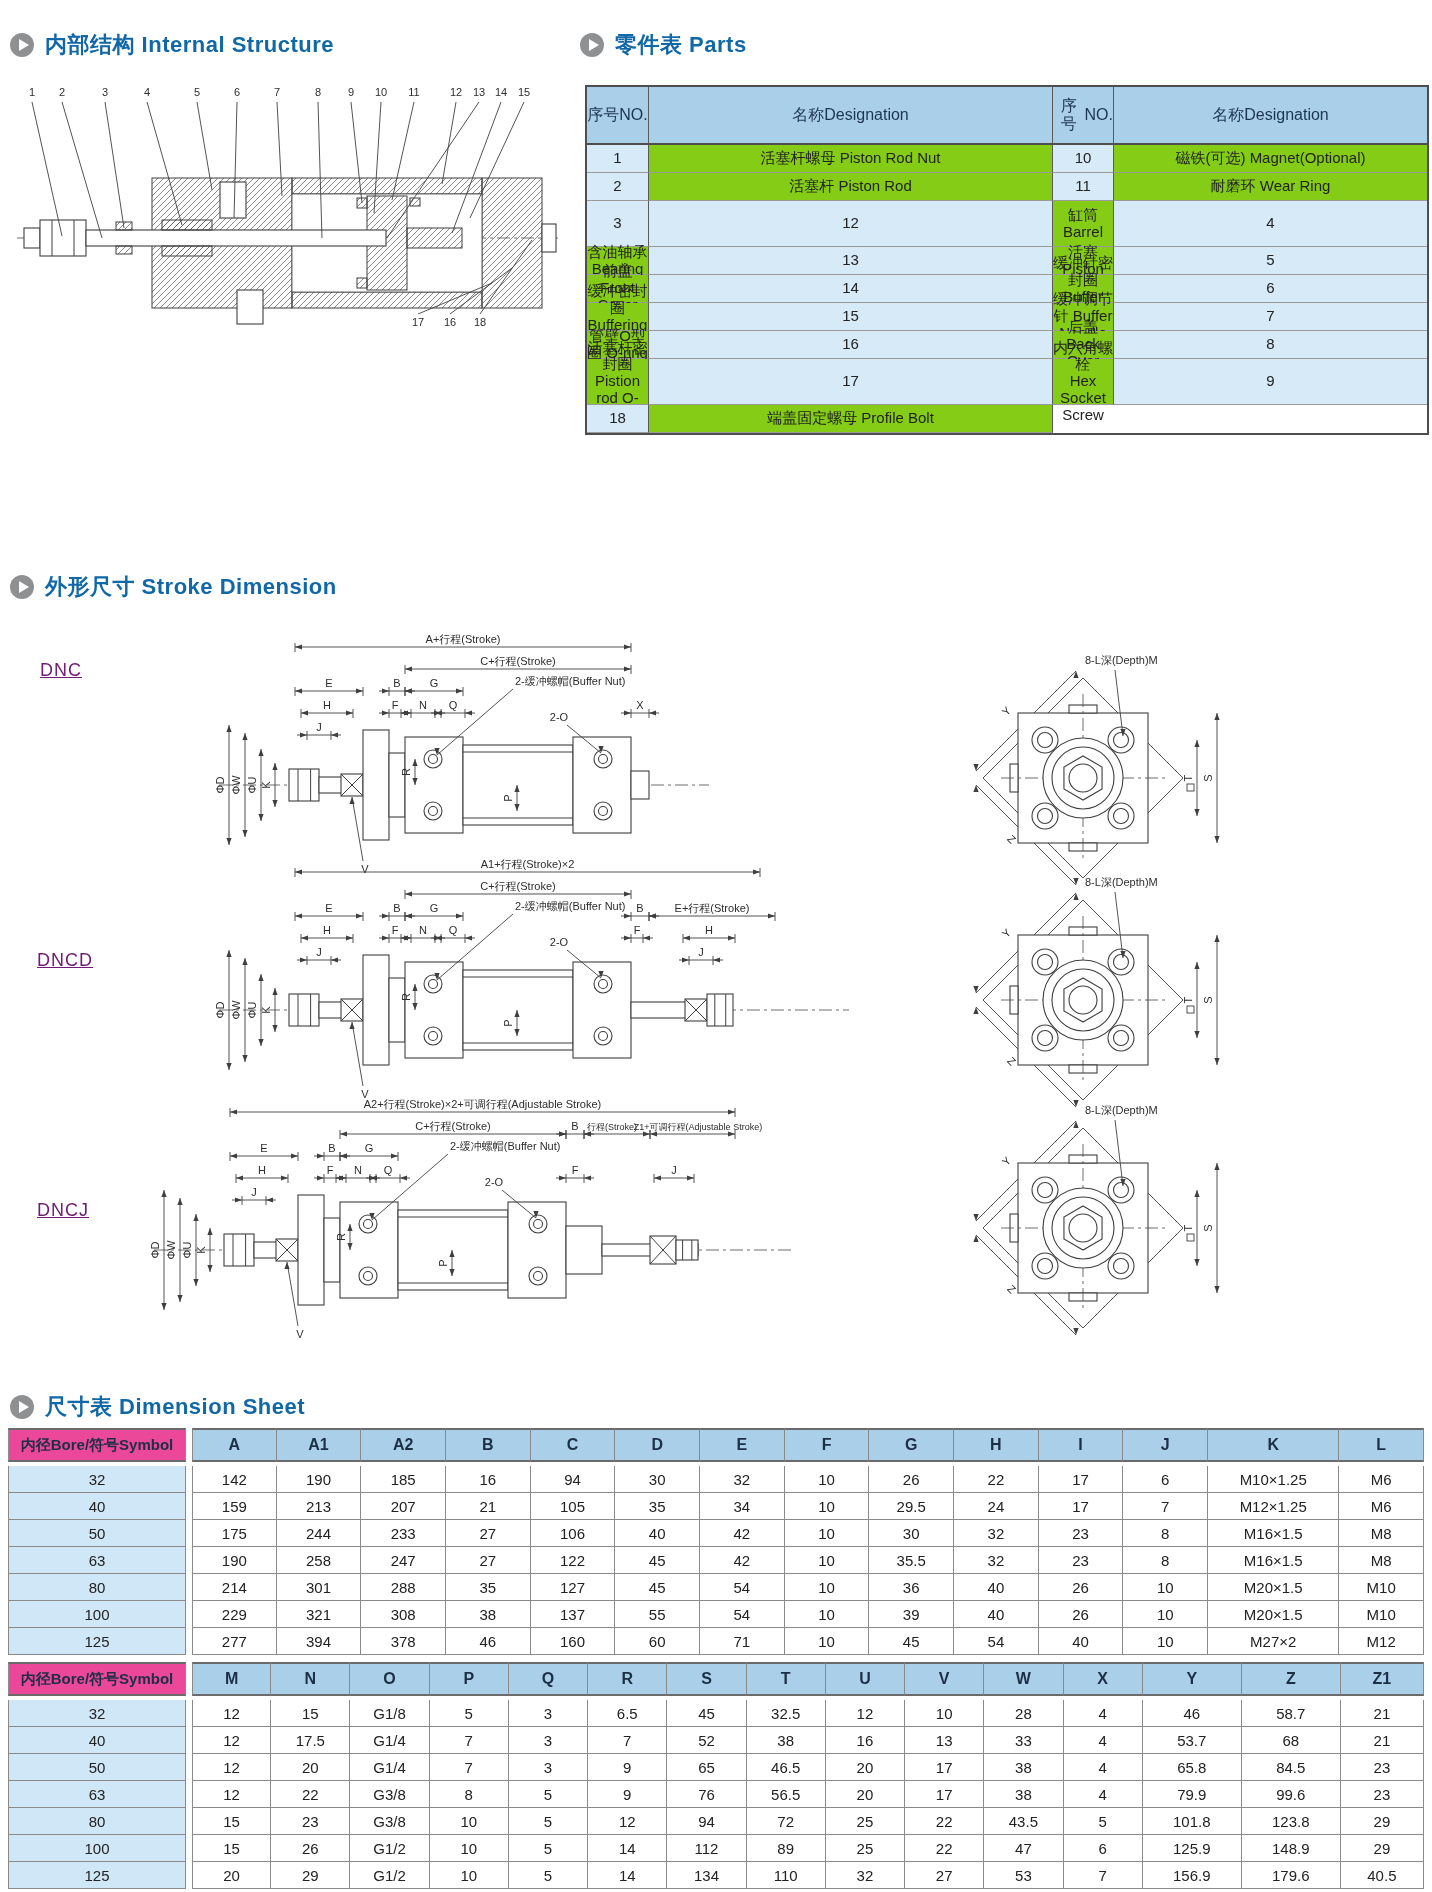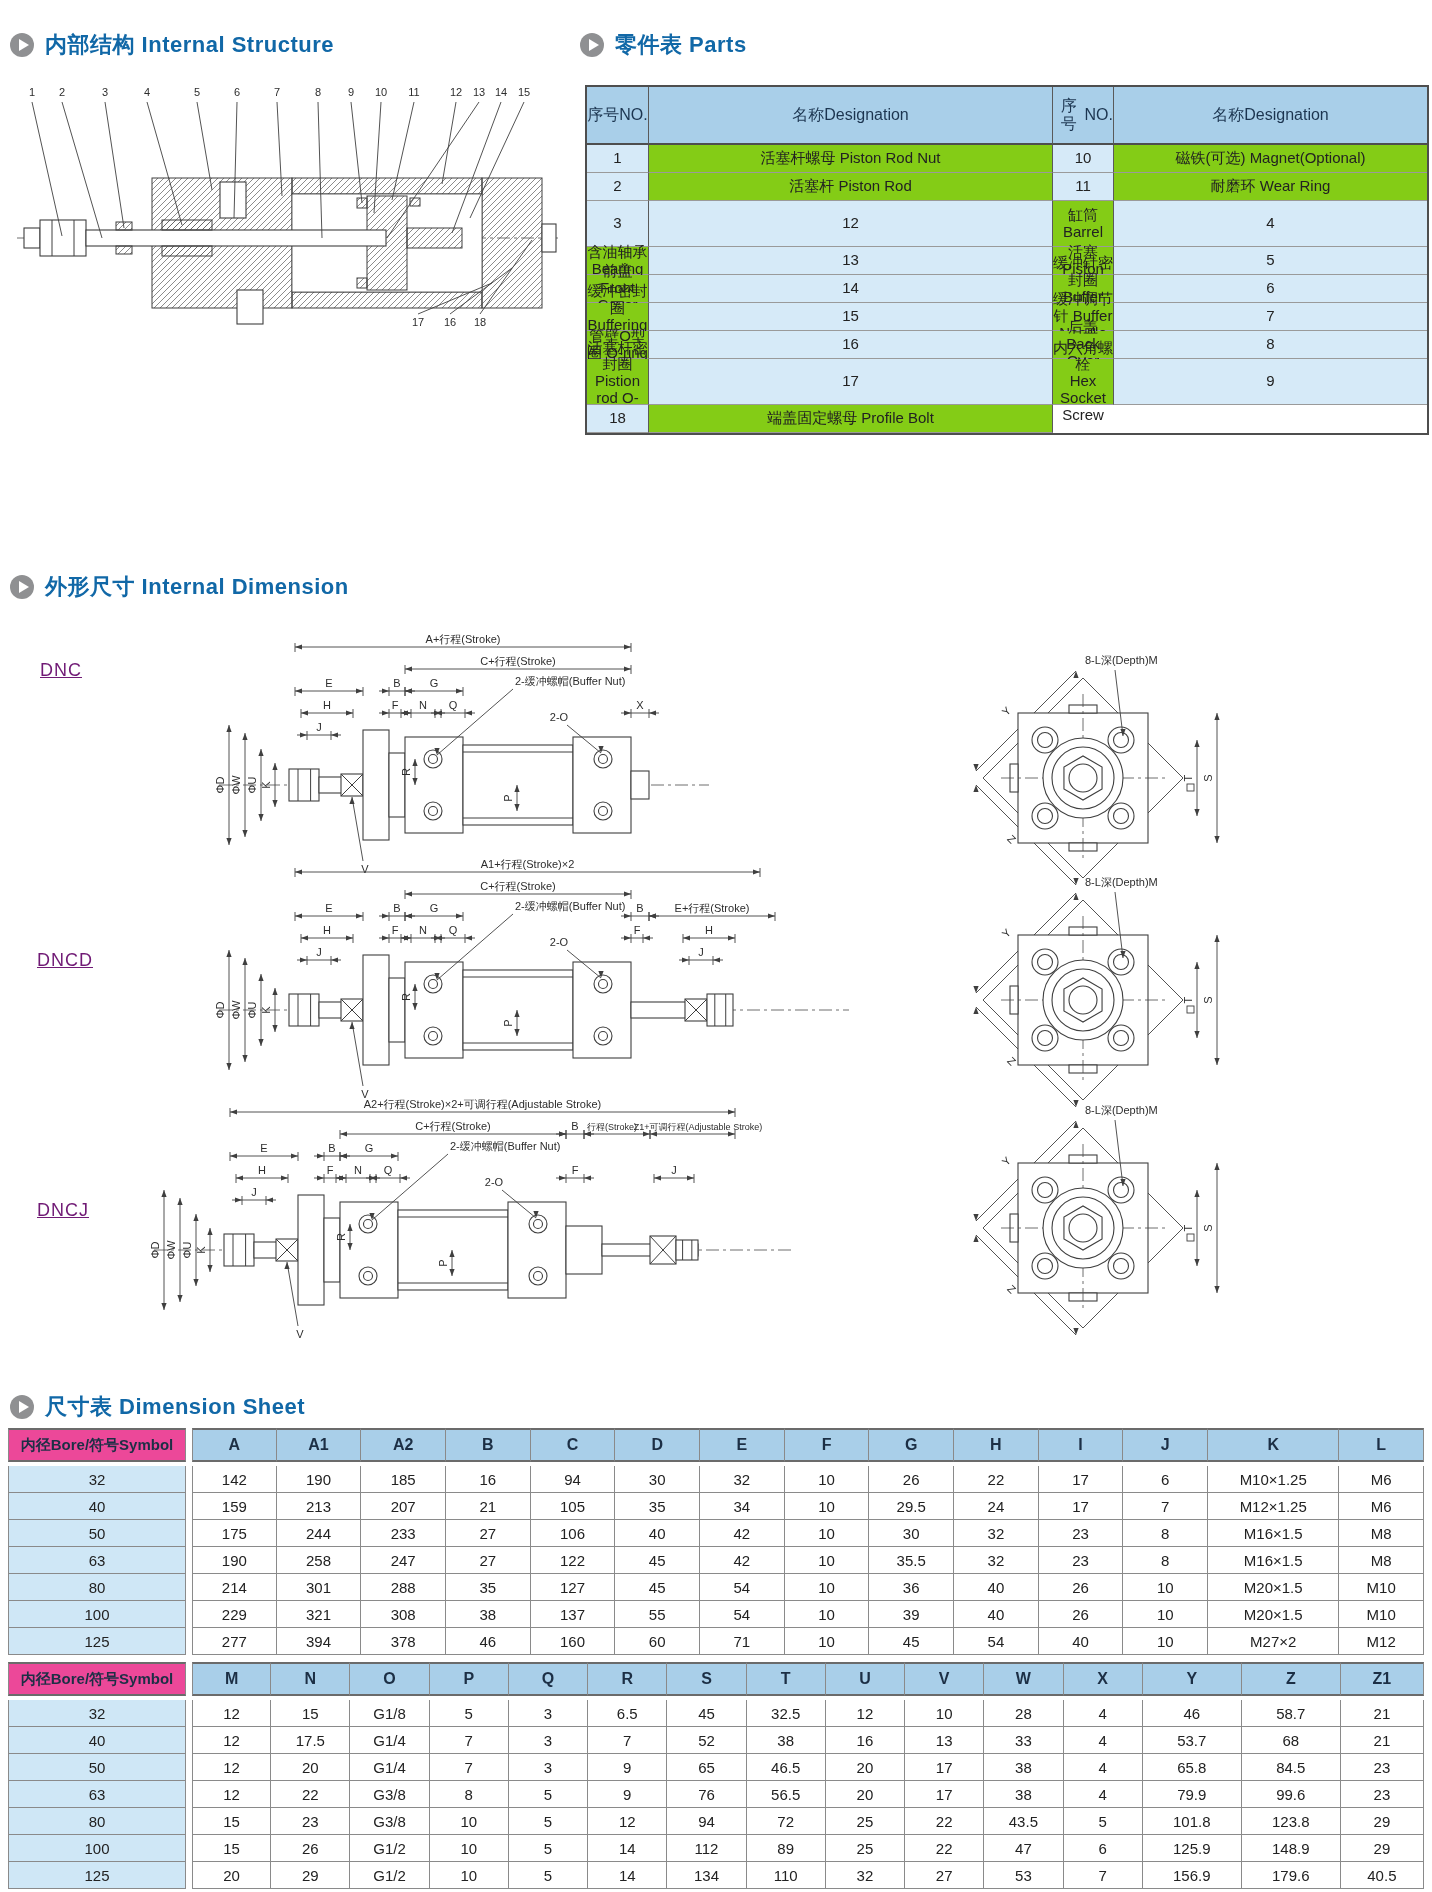--- a/index.html
+++ b/index.html
@@ -44,21 +44,21 @@
   <div class="sec-title" style="left:10px;top:30px;">
     <span class="play"></span>
     <span class="txt">内部结构 Internal Structure</span>
   </div>
   <div class="sec-title" style="left:580px;top:30px;">
     <span class="play"></span>
     <span class="txt">零件表 Parts</span>
   </div>
   <div class="sec-title" style="left:10px;top:572px;">
     <span class="play"></span>
-    <span class="txt">外形尺寸 Internal Dimension</span>
+    <span class="txt">外形尺寸 Stroke Dimension</span>
   </div>
   <div class="sec-title" style="left:10px;top:1392px;">
     <span class="play"></span>
     <span class="txt">尺寸表 Dimension Sheet</span>
   </div>
 
   <svg id="internal-svg" style="left:12px;top:78px;" width="552" height="275" viewBox="0 0 552 275">
     <defs>
       <pattern id="hatch" patternUnits="userSpaceOnUse" width="6" height="6">
         <path d="M0,6 L6,0" stroke="#5a5a5a" stroke-width="0.7"></path>

